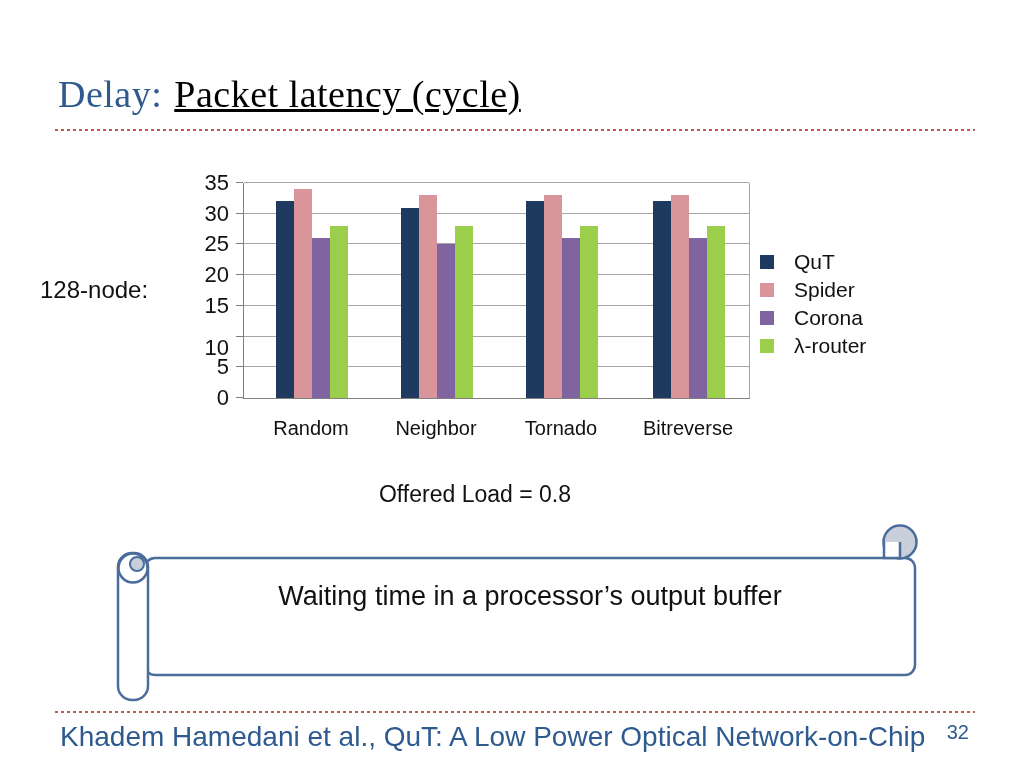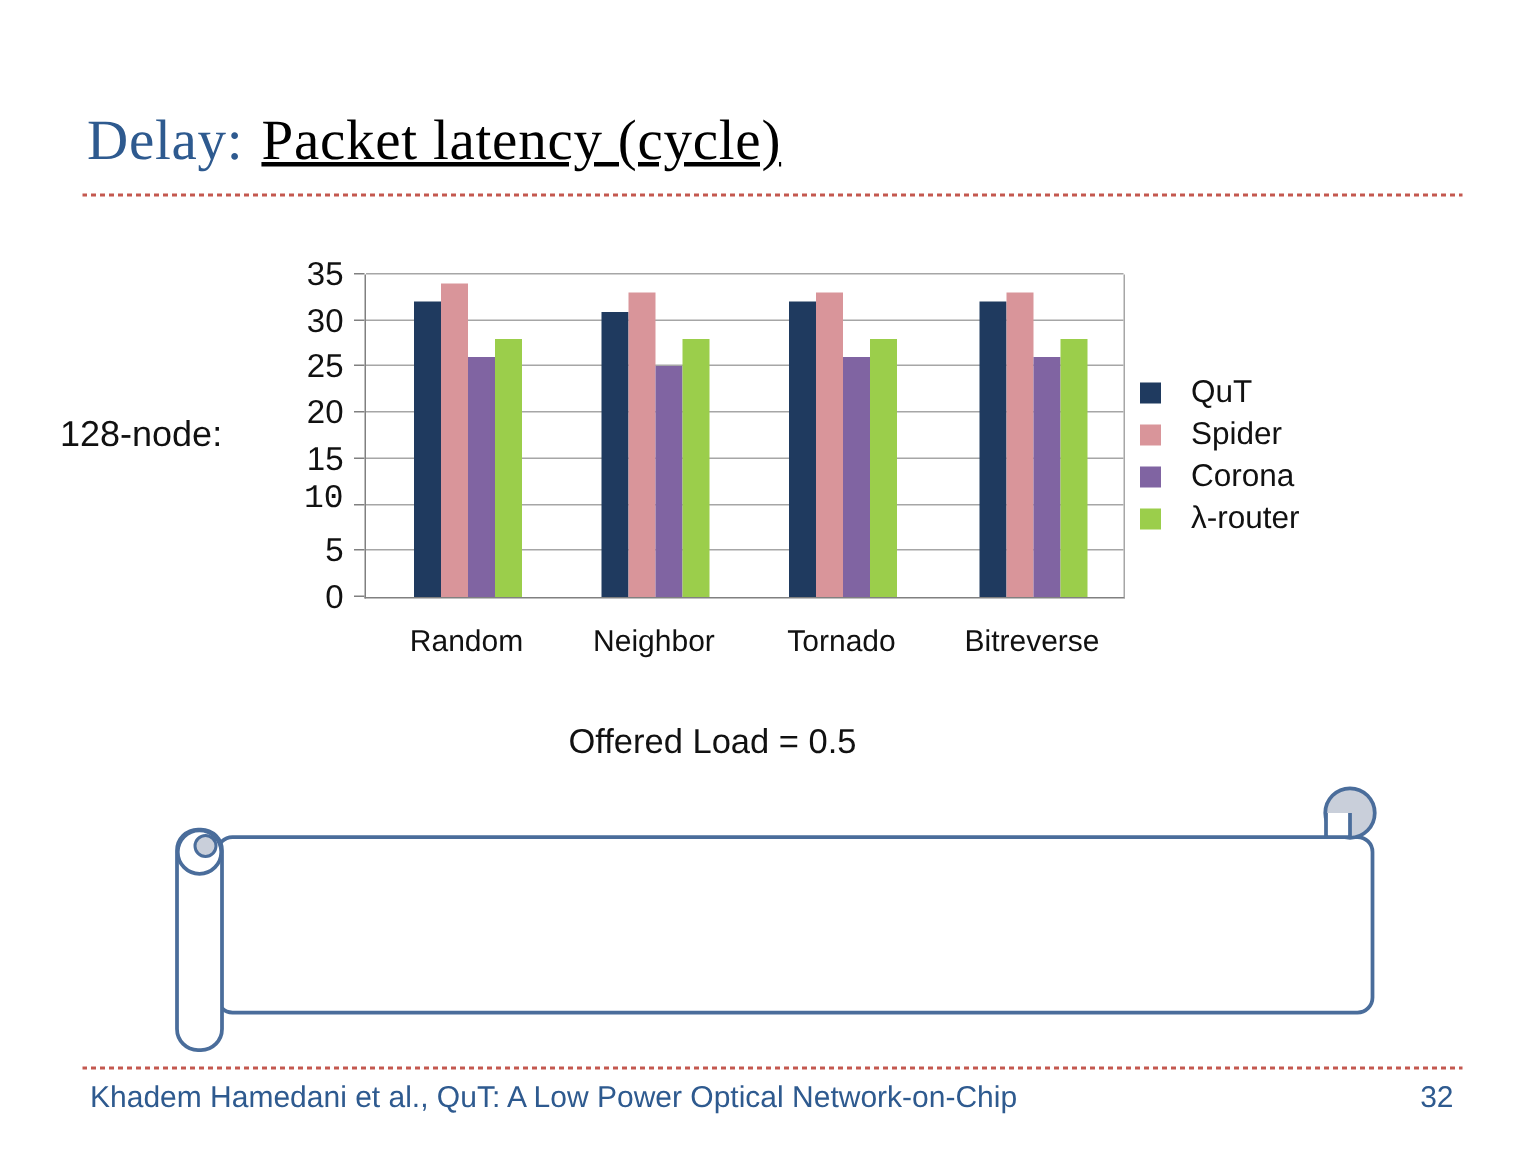--- a/index.html
+++ b/index.html
@@ -35,21 +35,21 @@
 
   .caption{position:absolute;left:325px;top:481px;width:300px;text-align:center;
            font-size:23px;color:#111;}
 
   
   .scroll-svg{position:absolute;left:108px;top:523px;}
   .callout-text{position:absolute;left:145px;top:578px;width:770px;text-align:center;
                 font-size:27px;line-height:37px;color:#111;}
 
   
-  .footer-citation{position:absolute;left:60px;top:721px;font-size:20px;color:#2E5A8F;white-space:nowrap;}
+  .footer-citation{position:absolute;left:60px;top:721px;font-size:28px;color:#2E5A8F;white-space:nowrap;}
   .footer-page{position:absolute;right:55px;top:721px;font-size:20px;color:#2E5A8F;}
 </style>
 </head>
 <body>
 
 <div class="slide">
 
   <div class="title">
     <span class="prefix">Delay:</span><span class="rest">Packet latency (cycle)</span>
   </div>
@@ -97,46 +97,47 @@
           <span class="legend-swatch" style="background: rgb(128, 100, 162);"></span>
           <span class="legend-label">Corona</span>
         </div>
         <div class="legend-item">
           <span class="legend-swatch" style="background: rgb(155, 206, 75);"></span>
           <span class="legend-label">λ-router</span>
         </div>
       </div>
   </div>
 
-  <div class="caption">Offered Load = 0.5</div>
+  <div class="caption">Offered Load = 0.8</div>
 
   <svg class="scroll-svg" width="815" height="185" viewBox="0 0 815 185">
 
     <rect x="37" y="35" width="770" height="117" rx="10" fill="#ffffff" stroke="#4A6D9B" stroke-width="2.5"></rect>
 
     <rect x="10" y="30" width="30" height="147" rx="14" fill="#ffffff" stroke="#4A6D9B" stroke-width="2.5"></rect>
     <circle cx="25" cy="45" r="14.5" fill="#ffffff" stroke="#4A6D9B" stroke-width="2.5"></circle>
     <circle cx="29" cy="41" r="7" fill="#C9CFDA" stroke="#4A6D9B" stroke-width="2"></circle>
 
     <circle cx="792" cy="19" r="16.5" fill="#C9CFDA" stroke="#4A6D9B" stroke-width="2.5"></circle>
     <path d="M 776 19 L 776 35 L 792 35 L 792 19" fill="#ffffff" stroke="#4A6D9B" stroke-width="2.5"></path>
   </svg>
 
   <div class="callout-text">
+    <div>Waiting time in a processor’s output buffer</div>
   </div>
 
   <div class="dashed dash-bottom"></div>
   <div class="footer-citation">Khadem Hamedani et al., QuT: A Low Power Optical Network-on-Chip</div>
   <div class="footer-page">32</div>
 
 <div class="ylabel" style="left: 183px; top: 385px;">0</div>
     <div class="ytick" style="left: 236px; top: 397px;"></div>
     <div class="ylabel" style="left: 183px; top: 354.286px;">5</div>
     <div class="ytick" style="left: 236px; top: 366.286px;"></div>
-    <div class="ylabel" style="left: 183px; top: 320px; font-family: Liberation Mono, monospace;">10</div>
+    <div class="ylabel" style="left: 183px; top: 335px;">10</div>
     <div class="ytick" style="left: 236px; top: 335.571px;"></div>
     <div class="ylabel" style="left: 183px; top: 292.857px;">15</div>
     <div class="ytick" style="left: 236px; top: 304.857px;"></div>
     <div class="ylabel" style="left: 183px; top: 262.143px;">20</div>
     <div class="ytick" style="left: 236px; top: 274.143px;"></div>
     <div class="ylabel" style="left: 183px; top: 231.429px;">25</div>
     <div class="ytick" style="left: 236px; top: 243.429px;"></div>
     <div class="ylabel" style="left: 183px; top: 200.714px;">30</div>
     <div class="ytick" style="left: 236px; top: 212.714px;"></div>
     <div class="ylabel" style="left: 183px; top: 170px;">35</div>

